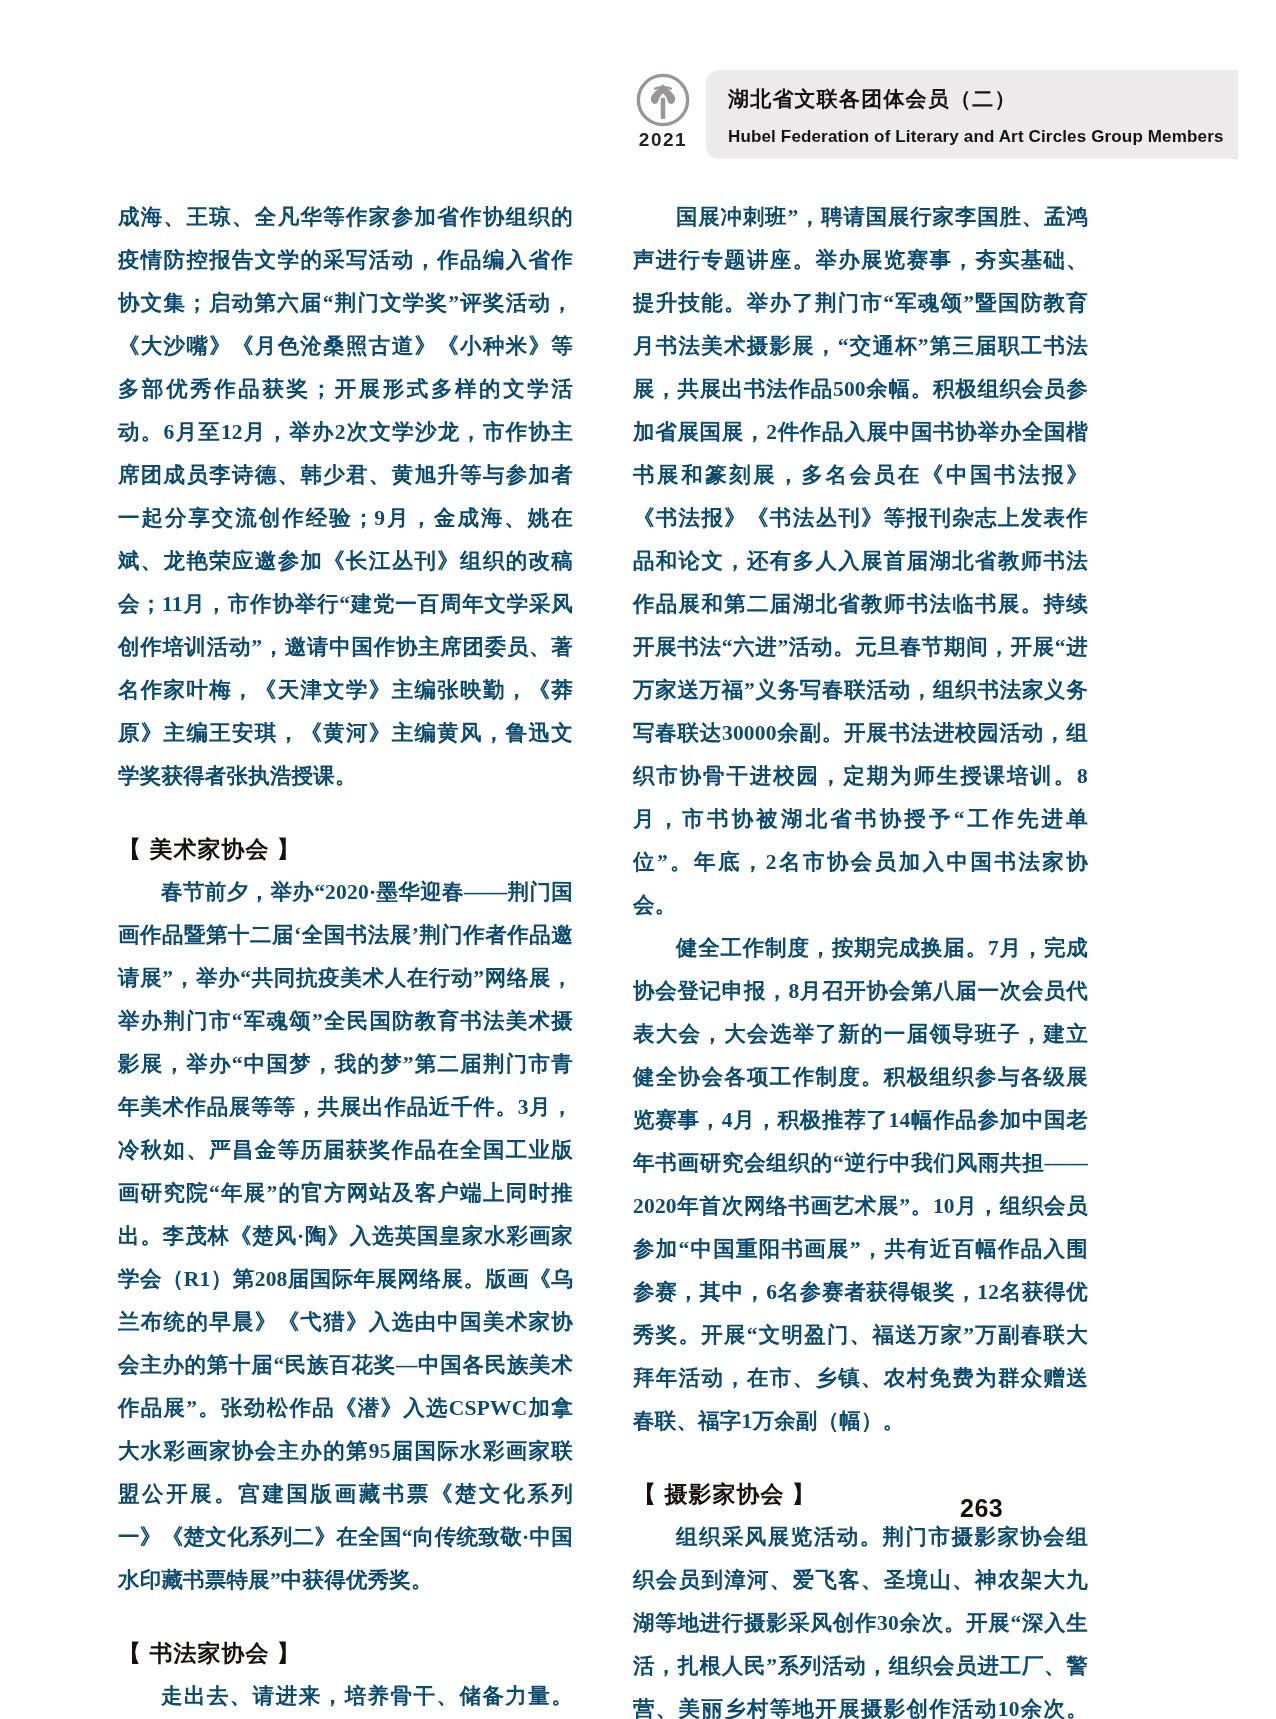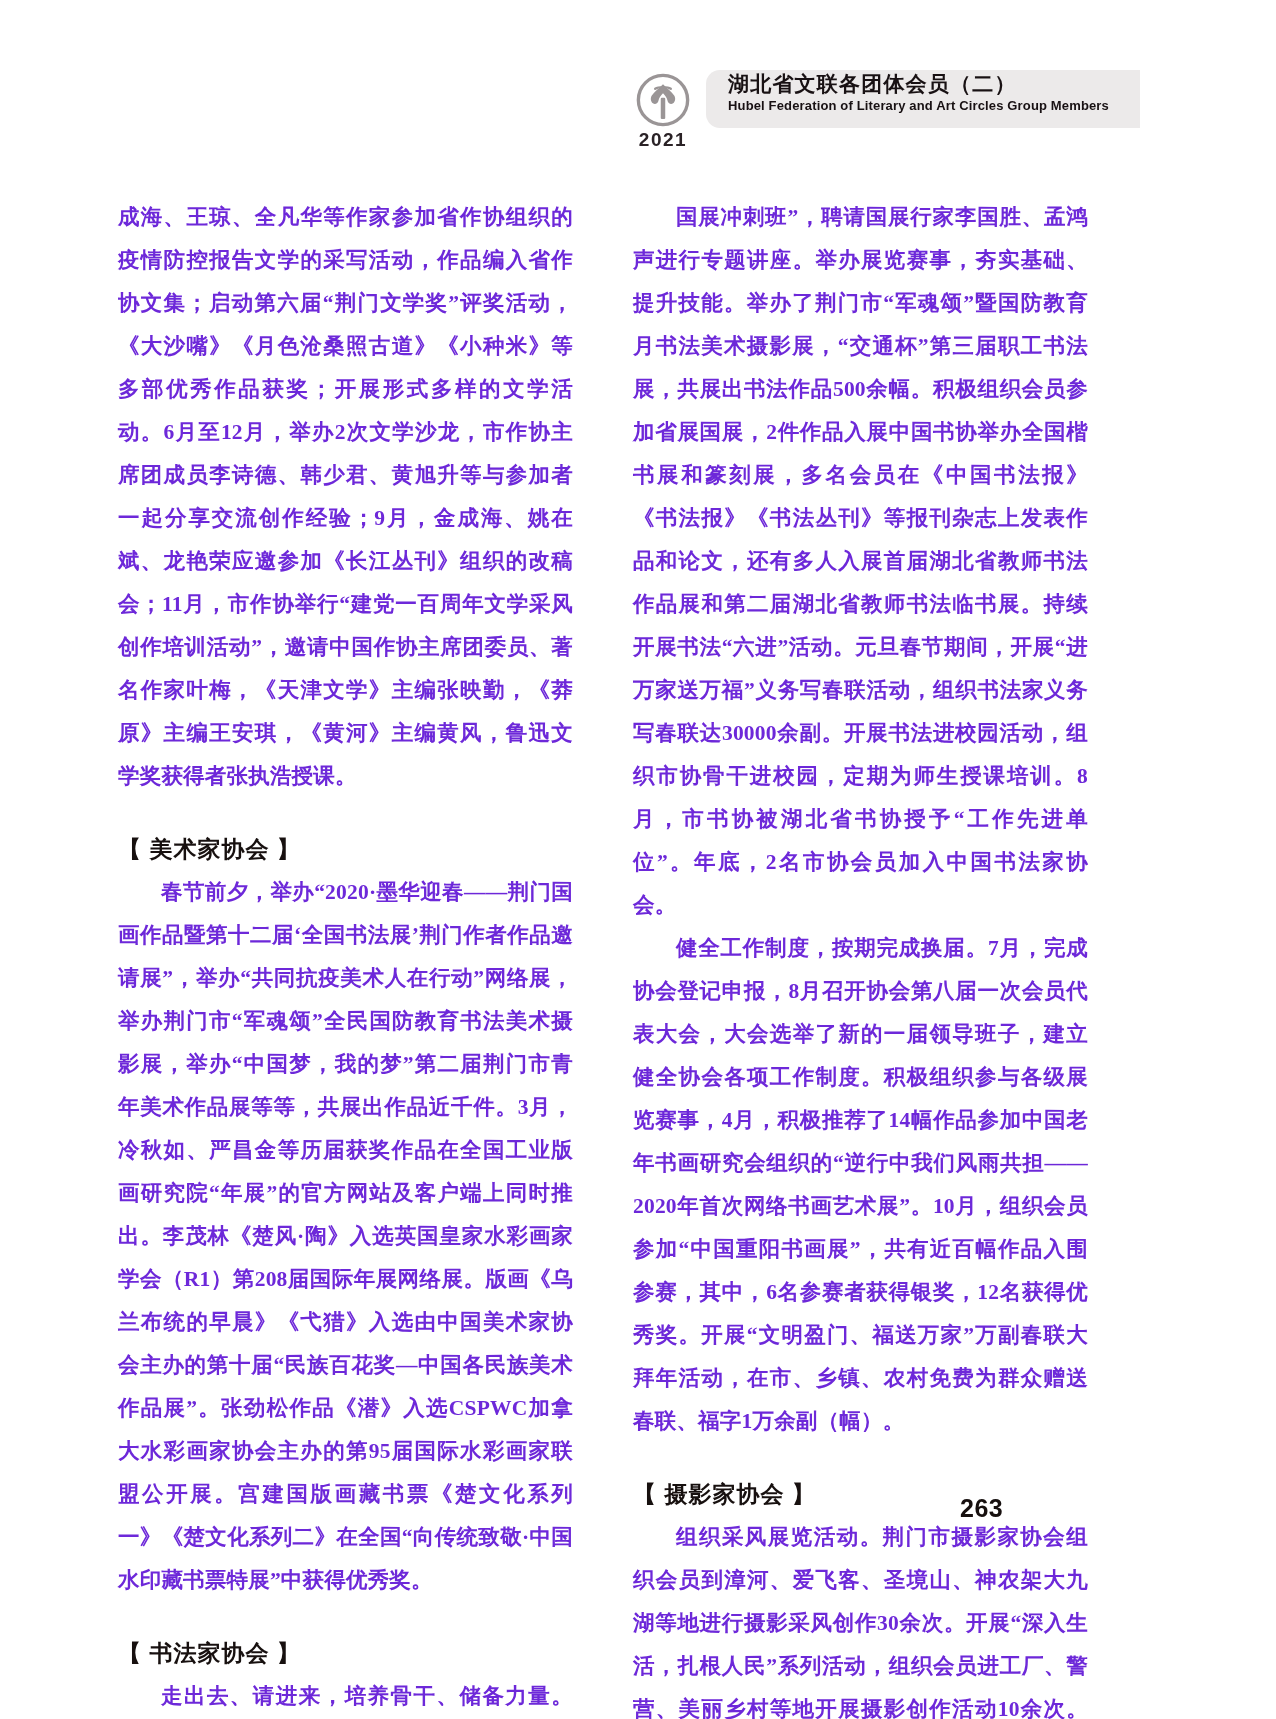--- a/index.html
+++ b/index.html
@@ -45,40 +45,40 @@
     font-weight: bold;
     font-size: 19px;
     letter-spacing: 1.5px;
     color: #2a2226;
     margin-top: 1px;
   }
   .header-plate {
     flex: 1 1 auto;
     background: #eceaea;
     border-radius: 14px 0 0 14px;
-    padding: 1px 14px 12px 22px;
+    padding: 16px 14px 12px 22px;
     min-height: 58px;
     box-sizing: border-box;
   }
   .header-title-cn {
     font-family: "Liberation Serif", "DejaVu Serif", serif;
     font-weight: bold;
     font-size: 21px;
     letter-spacing: 1.2px;
     color: #181113;
     line-height: 1.25;
     white-space: nowrap;
   }
   .header-title-en {
     font-family: "Liberation Sans", sans-serif;
     font-weight: bold;
-    font-size: 13px;
+    font-size: 17px;
     letter-spacing: 0.15px;
     color: #181113;
-    margin-top: 1px;
+    margin-top: 15px;
     white-space: nowrap;
   }
 
   
   .columns {
     position: absolute;
     top: 196px;
     left: 118px;
     width: 1040px;
     height: 1290px;
@@ -88,21 +88,21 @@
   .column {
     width: 455px;
     flex: 0 0 455px;
   }
 
   .body-text {
     font-family: "Liberation Serif", "DejaVu Serif", serif;
     font-weight: bold;
     font-size: 21.5px;
     line-height: 43px;
-    color: #6d28d9;
+    color: #0c4a6e;
     text-align: justify;
     text-justify: inter-character;
     letter-spacing: 0.2px;
     margin: 0;
     word-break: break-all;
   }
   .body-text.indent {
     text-indent: 2em;
   }
 

